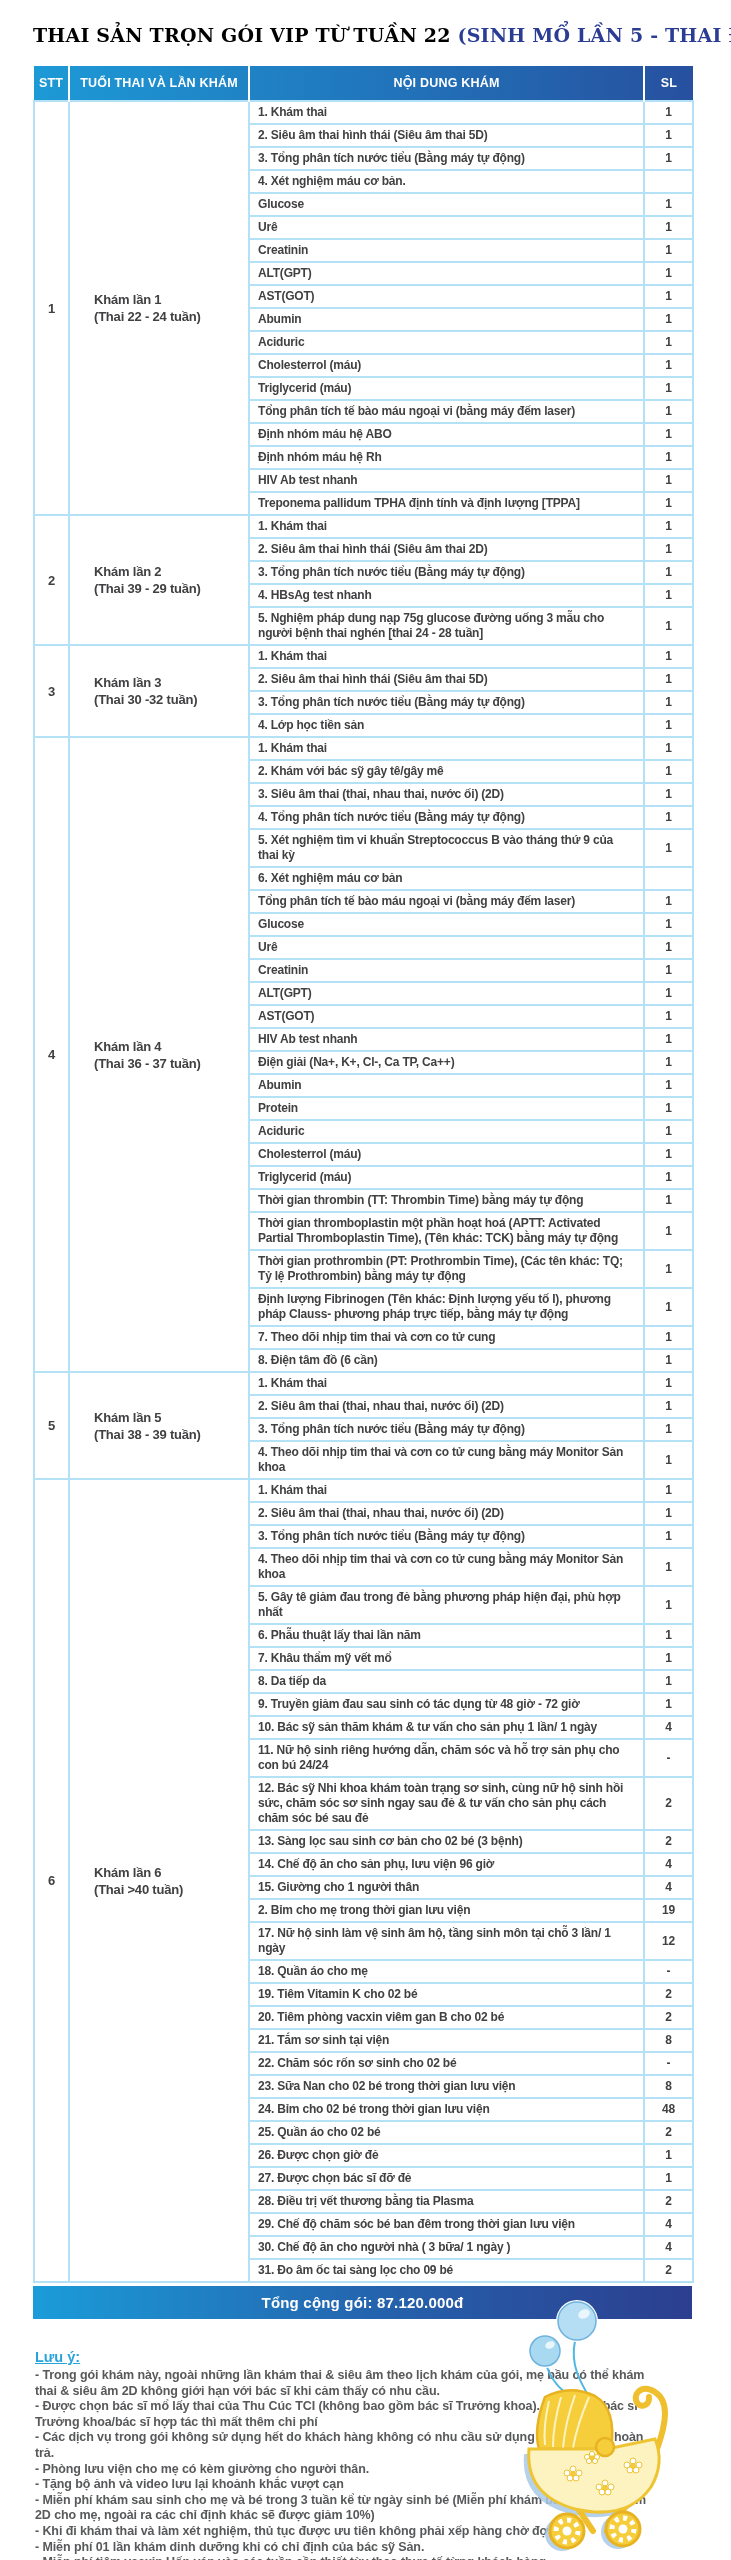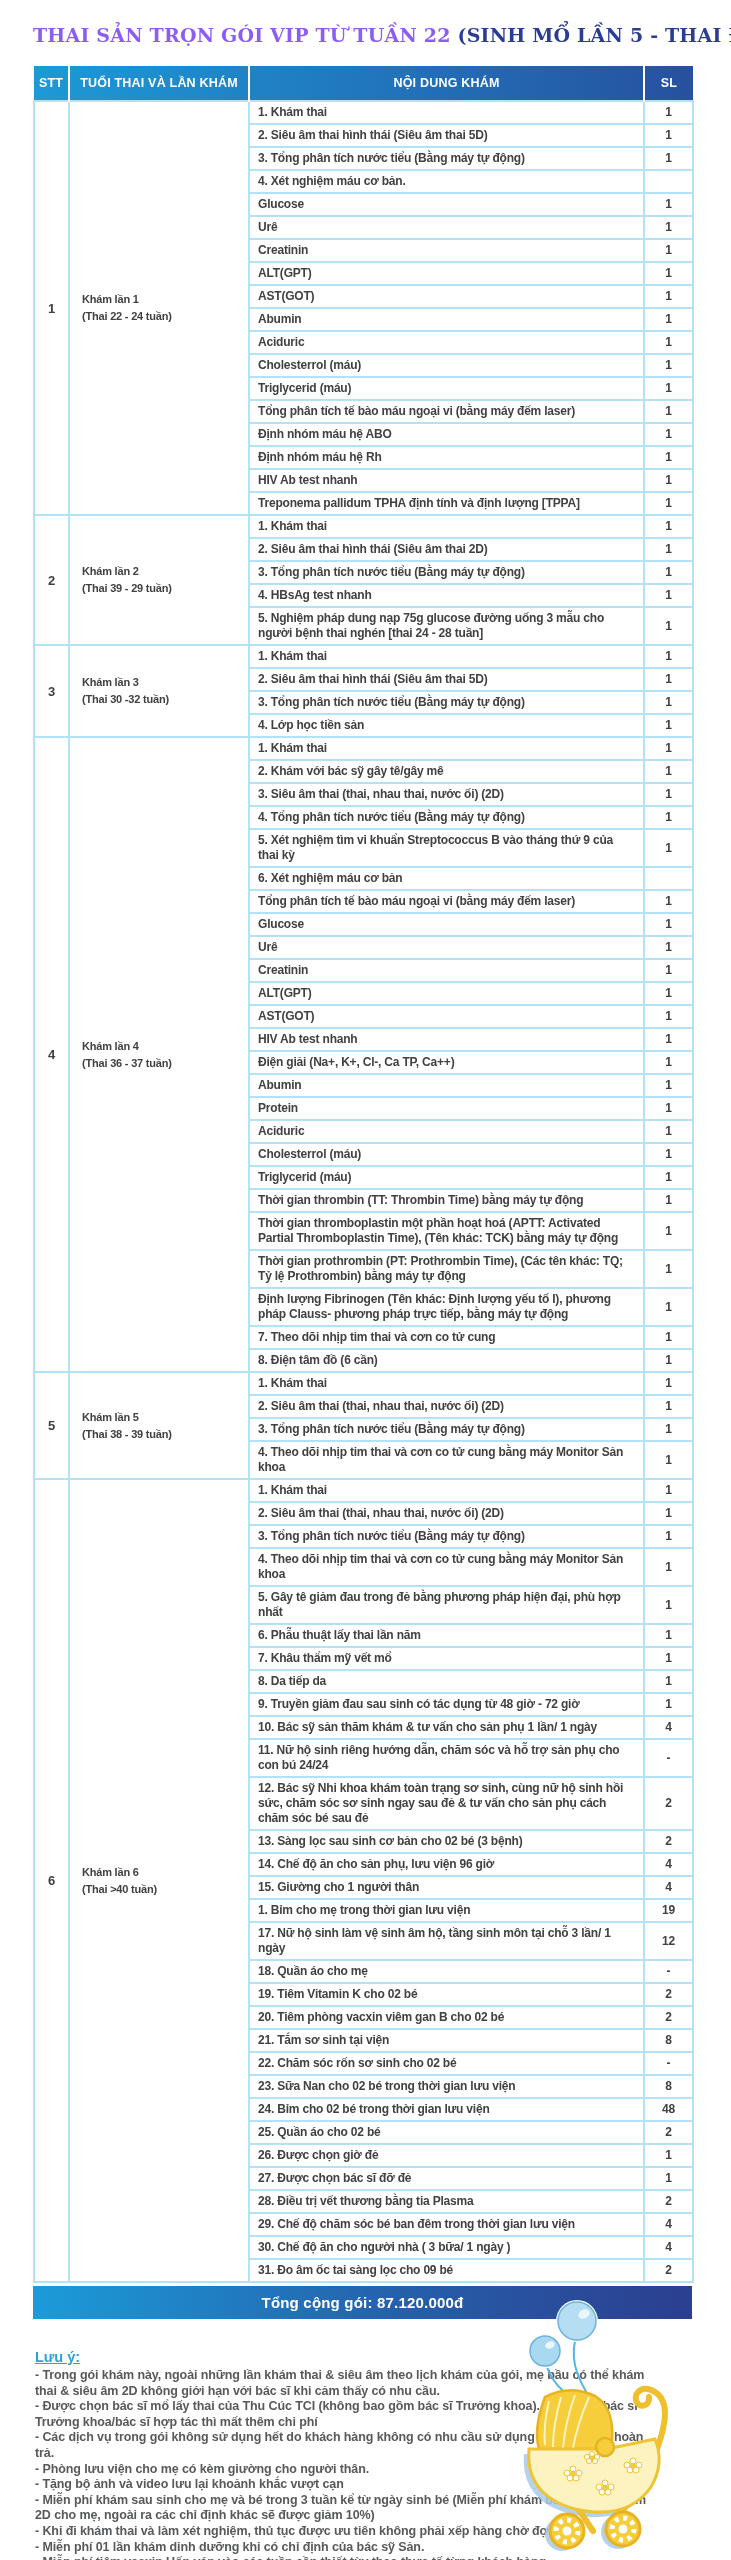--- a/index.html
+++ b/index.html
@@ -3,36 +3,36 @@
 <meta charset="utf-8">
 <style>
   html,body{margin:0;padding:0;background:#ffffff;}
   body{width:731px;height:2560px;position:relative;overflow:hidden;
        font-family:"Liberation Sans",sans-serif;-webkit-font-smoothing:antialiased;}
 
   
   .page-title{margin:24px 33px 0 33px;text-align:center;
     font-family:"DejaVu Serif","Liberation Serif",serif;
     font-weight:bold;font-size:19px;letter-spacing:.2px;white-space:nowrap;}
-  .title-main{color:#8b5cf6;}
+  .title-main{color:#000000;}
   .title-suffix{color:#2b3c95;}
 
   
   table.pkg{border-collapse:collapse;table-layout:fixed;
     width:659px;margin:20px 0 0 33px;}
   col.c-stt{width:35px;}col.c-visit{width:180px;}col.c-content{width:395px;}col.c-sl{width:49px;}
   thead tr{background:linear-gradient(90deg,#1d9ad6 0%,#2173ba 55%,#27509f 100%);padding-left:21px;}
   th{background:transparent;color:#fff;font-weight:bold;font-size:12.5px;
      letter-spacing:.2px;height:34px;text-align:center;vertical-align:middle;
      border-left:2px solid #ffffff;padding:0 2px;}
   th:first-child{border-left:none;}
   td{border:2px solid #b3e1f5;font-size:12px;font-weight:bold;color:#414042;
      line-height:15px;letter-spacing:-.2px;padding:3px 8px;vertical-align:middle;}
   td.stt{text-align:center;font-size:13px;}
-  td.visit{padding-left:12px;font-size:11px;line-height:17px;}
+  td.visit{padding-left:24px;font-size:13px;line-height:17px;}
   td.qty{text-align:center;padding:3px 2px;}
   .visit-name,.visit-weeks{white-space:nowrap;}
 
   
   .total-bar{width:659px;margin:3px 0 16px 33px;height:33px;line-height:33px;
     background:linear-gradient(90deg,#1b9cd9 0%,#2560ab 55%,#2c3e8f 100%);
     color:#fff;font-weight:bold;font-size:15px;text-align:center;letter-spacing:.2px;}
 
   
   .bottom-section{position:relative;margin:30px 33px 0 35px;width:640px;}
@@ -372,21 +372,21 @@
       </tr>
       <tr>
         <td class="content">14. Chế độ ăn cho sản phụ, lưu viện 96 giờ</td>
         <td class="qty">4</td>
       </tr>
       <tr>
         <td class="content">15. Giường cho 1 người thân</td>
         <td class="qty">4</td>
       </tr>
       <tr>
-        <td class="content">1. Bỉm cho mẹ trong thời gian lưu viện</td>
+        <td class="content">2. Bỉm cho mẹ trong thời gian lưu viện</td>
         <td class="qty">19</td>
       </tr>
       <tr>
         <td class="content">17. Nữ hộ sinh làm vệ sinh âm hộ, tầng sinh môn tại chỗ 3 lần/ 1 ngày</td>
         <td class="qty">12</td>
       </tr>
       <tr>
         <td class="content">18. Quần áo cho mẹ</td>
         <td class="qty">-</td>
       </tr>

